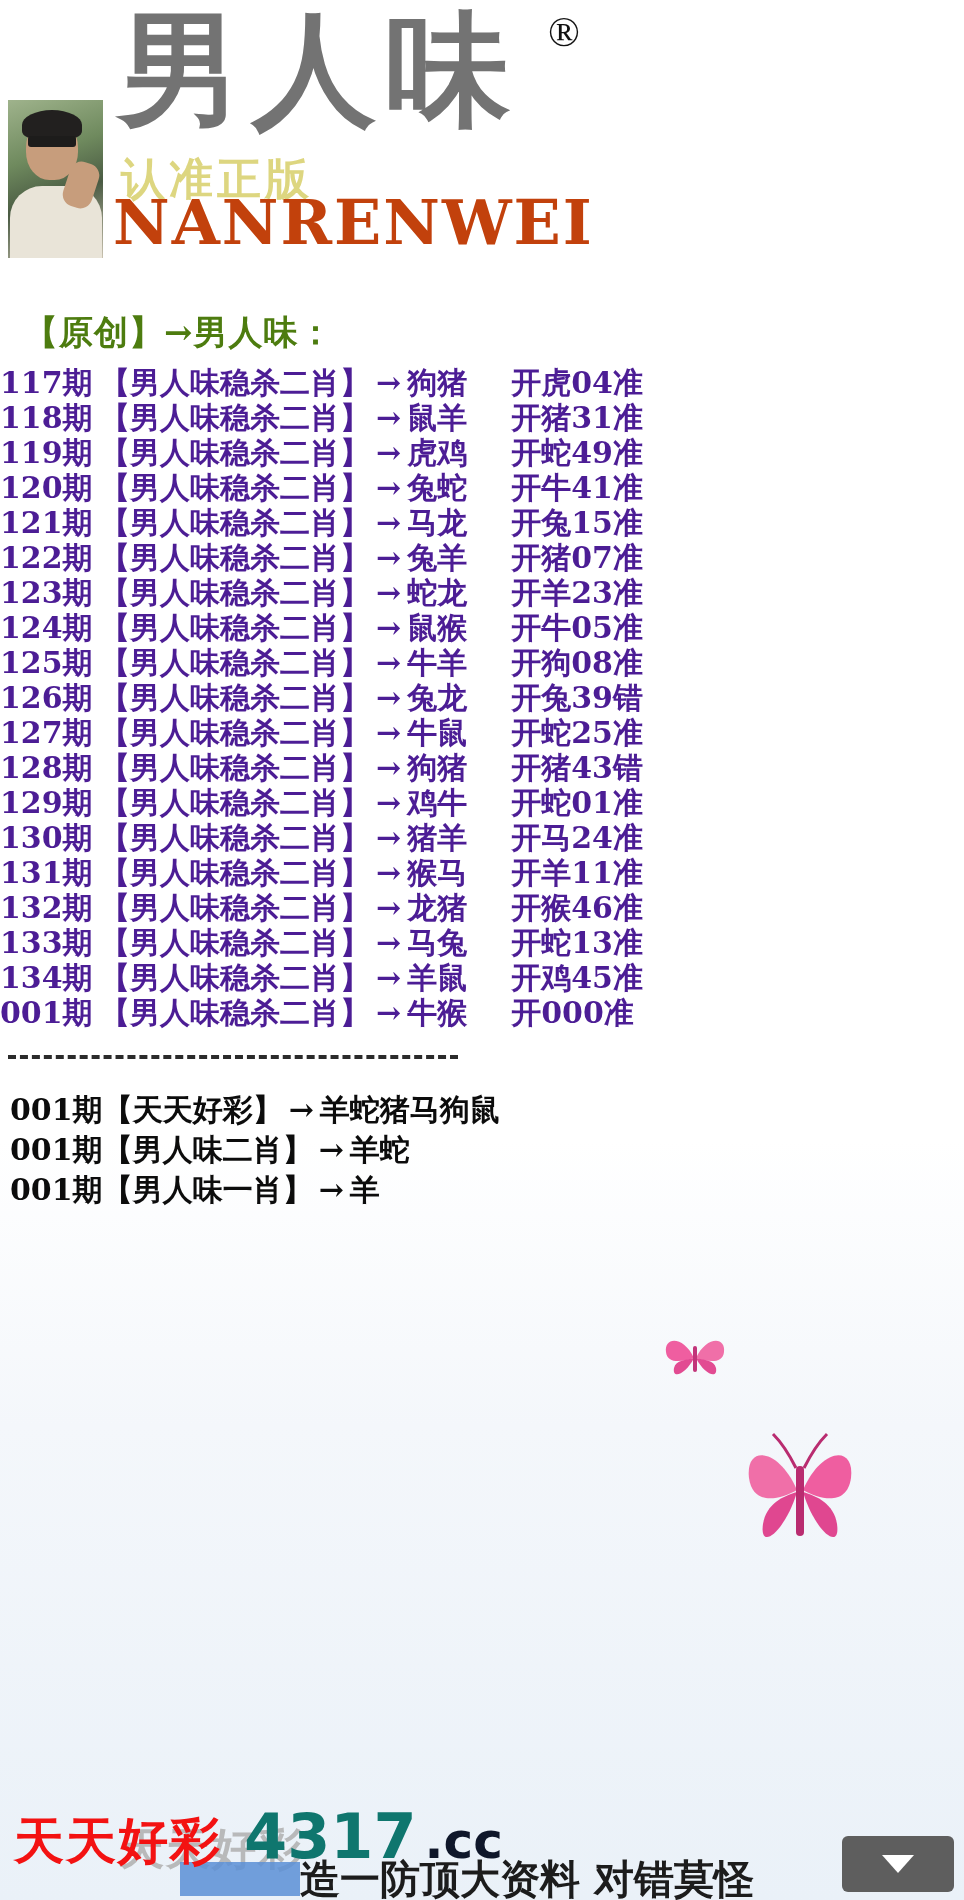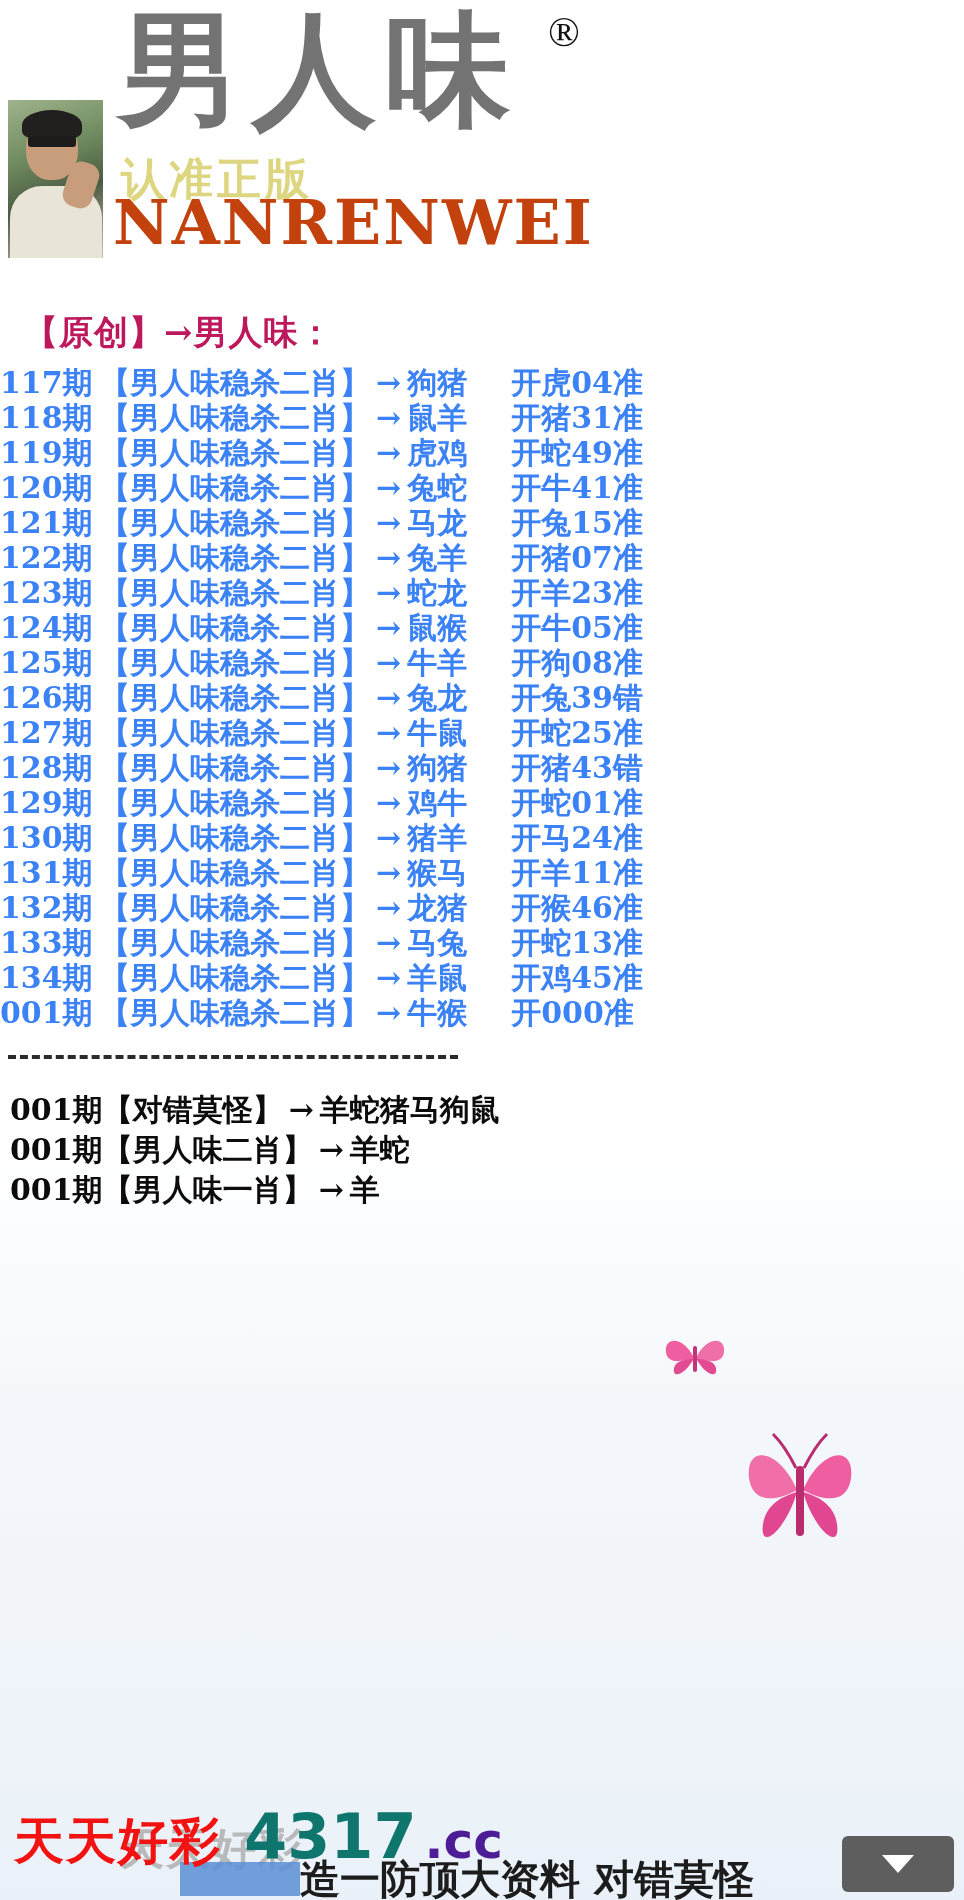--- a/index.html
+++ b/index.html
@@ -119,39 +119,39 @@
     font-family: "DejaVu Serif", serif;
   }
 
   
   .section-title {
     position: absolute;
     left: 24px;
     top: 310px;
     font-size: 34px;
     font-weight: 700;
-    color: #be185d;
+    color: #4d7c0f;
     letter-spacing: 1px;
     font-family: "DejaVu Serif", serif;
   }
 
   
   .pred-list {
     position: absolute;
     left: 0;
     top: 365px;
     width: 700px;
   }
   .pred-row {
     display: flex;
     align-items: baseline;
     font-size: 30px;
     line-height: 35px;
     font-weight: 700;
-    color: #3b82f6;
+    color: #4c1d95;
     white-space: nowrap;
     font-family: "DejaVu Serif", serif;
   }
   .pred-row .issue { width: 88px; text-align: right; }
   .pred-row .title { padding-left: 12px; }
   .pred-row .arrow { padding: 0 6px; }
   .pred-row .picks { min-width: 96px; }
   .pred-row .result { padding-left: 8px; }
 
   
@@ -219,21 +219,21 @@
   .bb-num {
     font-size: 62px;
     font-weight: 700;
     color: #0f766e;
     padding-left: 22px;
     font-family: "DejaVu Sans", sans-serif;
   }
   .bb-cc {
     font-size: 50px;
     font-weight: 700;
-    color: #4c1d95;
+    color: #0f172a;
     padding-left: 8px;
     font-family: "DejaVu Sans", sans-serif;
   }
   .bottom-tagline {
     position: absolute;
     left: 300px;
     top: 1852px;
     font-size: 40px;
     font-weight: 700;
     color: #1c1c1c;
@@ -446,21 +446,21 @@
   </div>
 
 </div>
 
 <div class="divider"></div>
 
 <div class="summary">
 
   <div class="sum-row">
     <span>001期</span>
-    <span>【对错莫怪】</span>
+    <span>【天天好彩】</span>
     <span class="arrow">→</span>
     <span>羊蛇猪马狗鼠</span>
   </div>
 
   <div class="sum-row">
     <span>001期</span>
     <span>【男人味二肖】</span>
     <span class="arrow">→</span>
     <span>羊蛇</span>
   </div>

